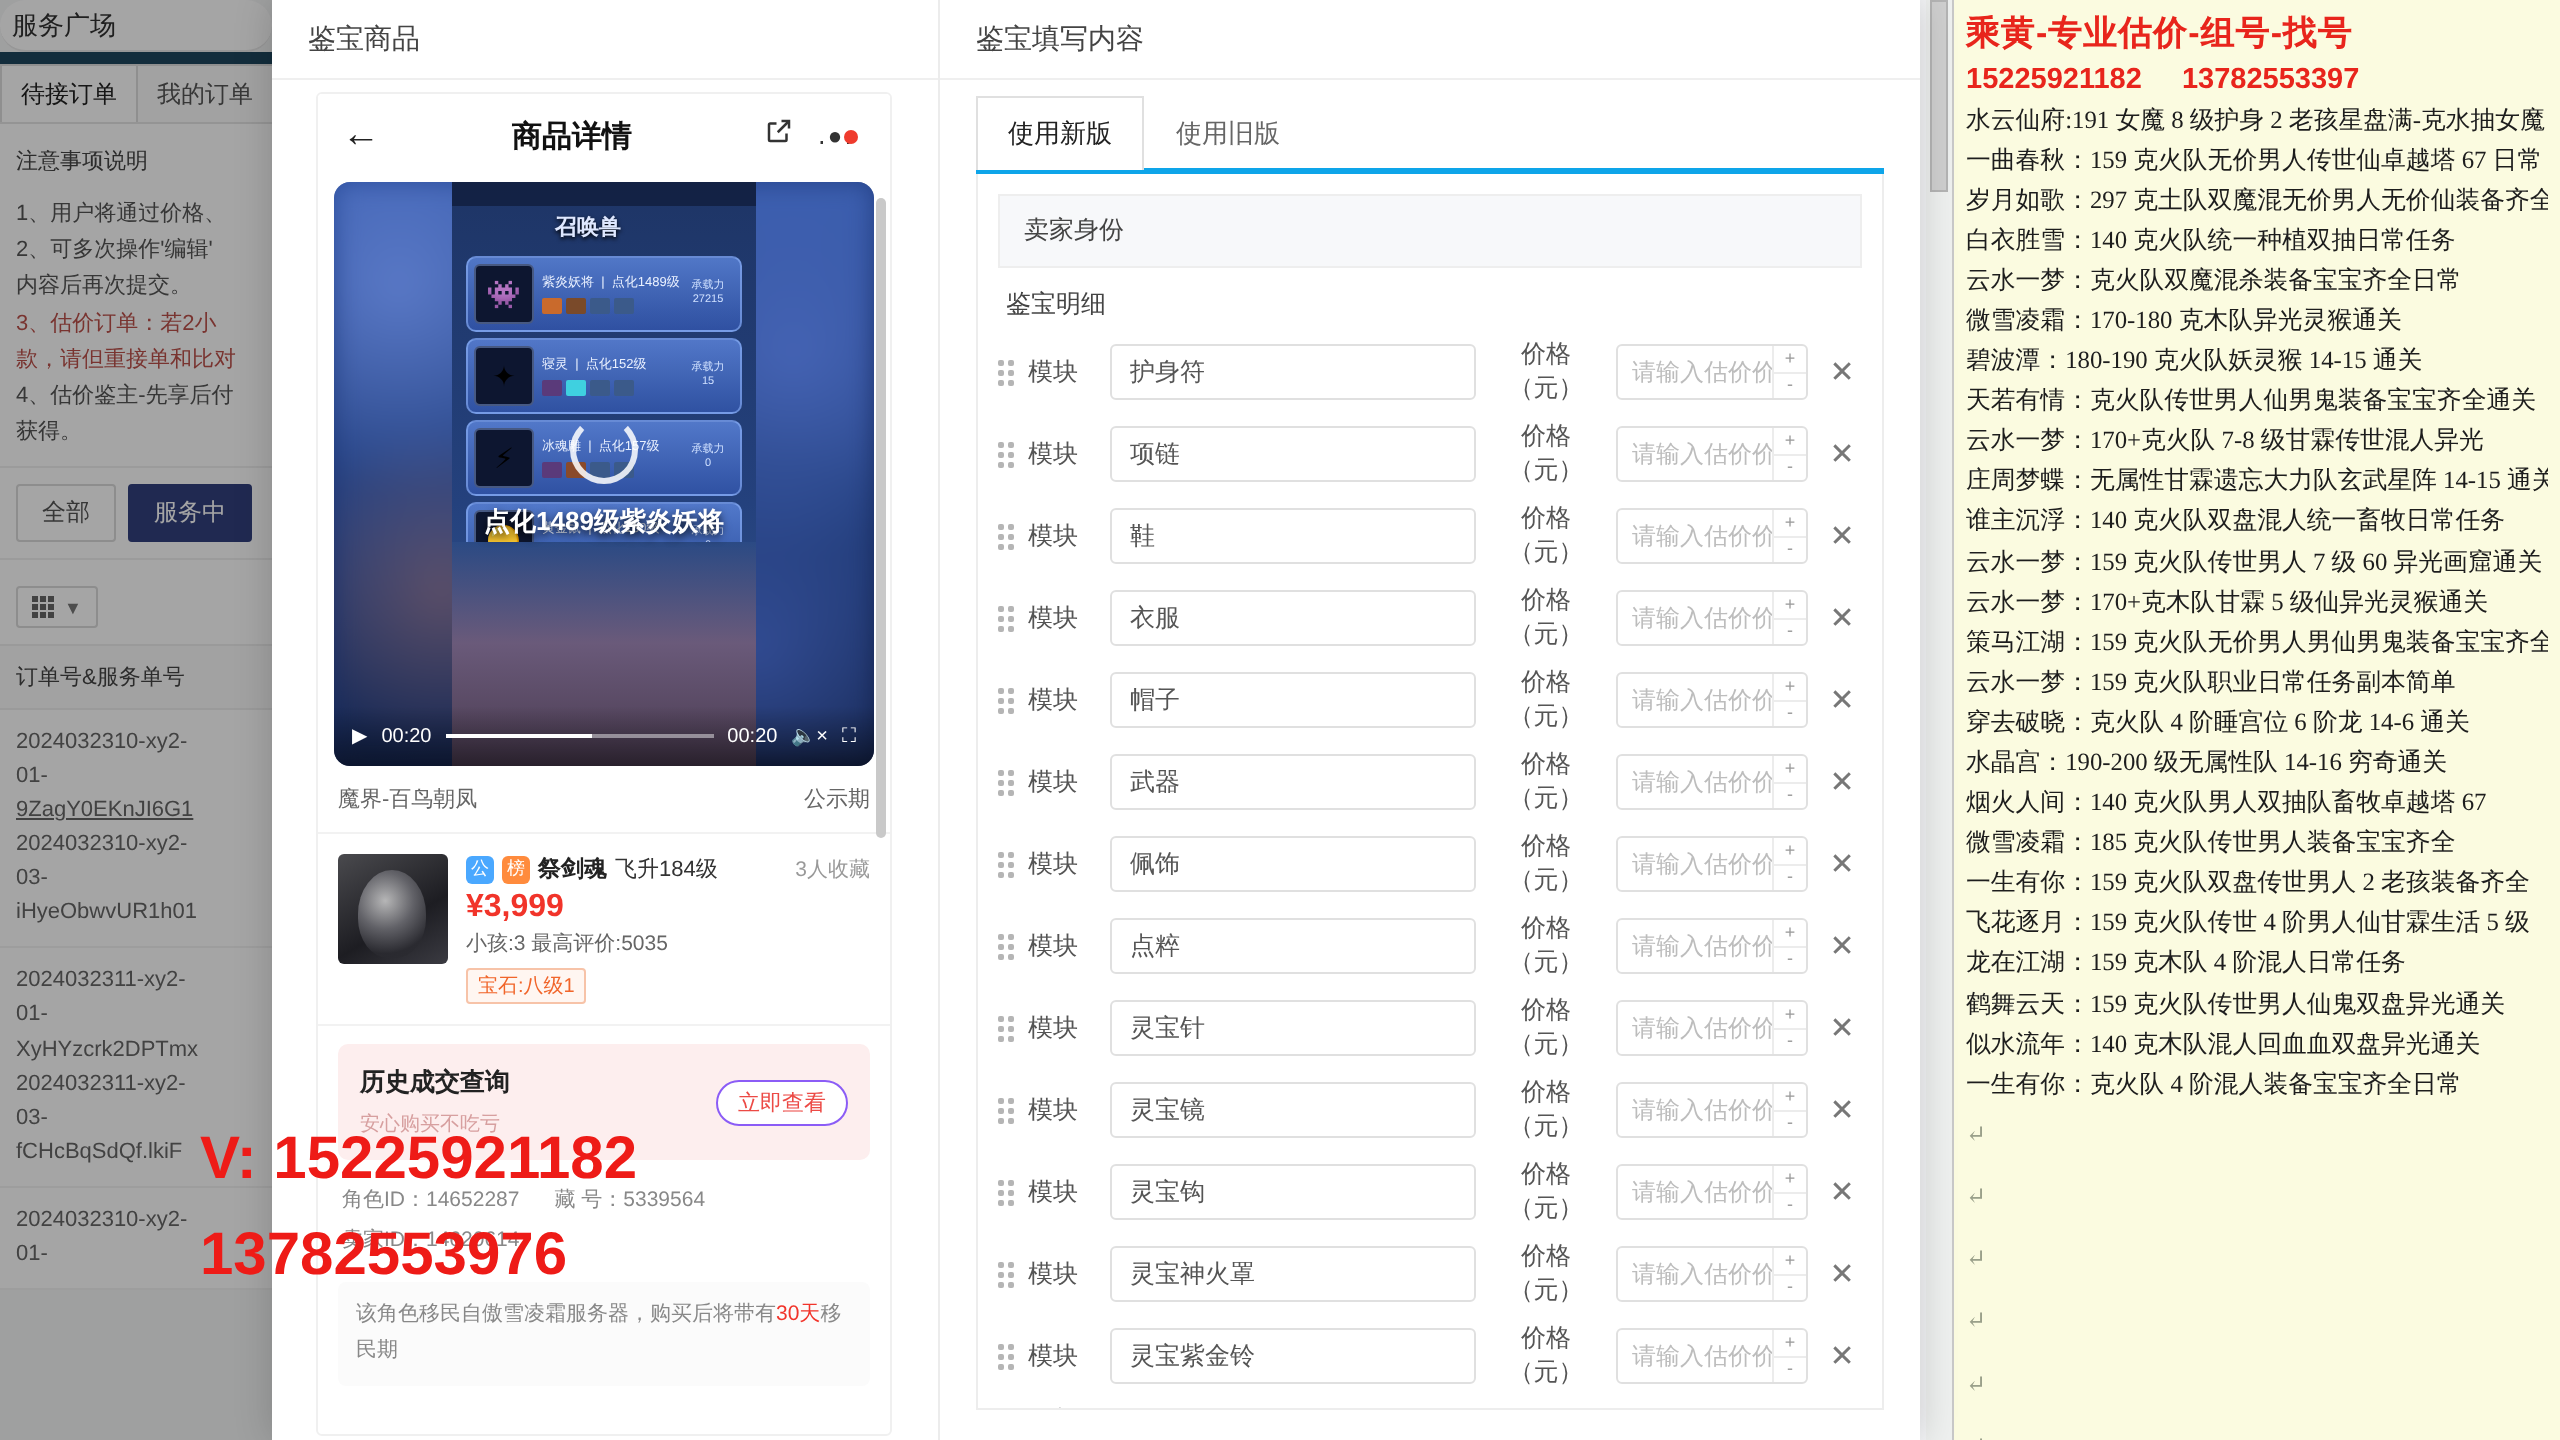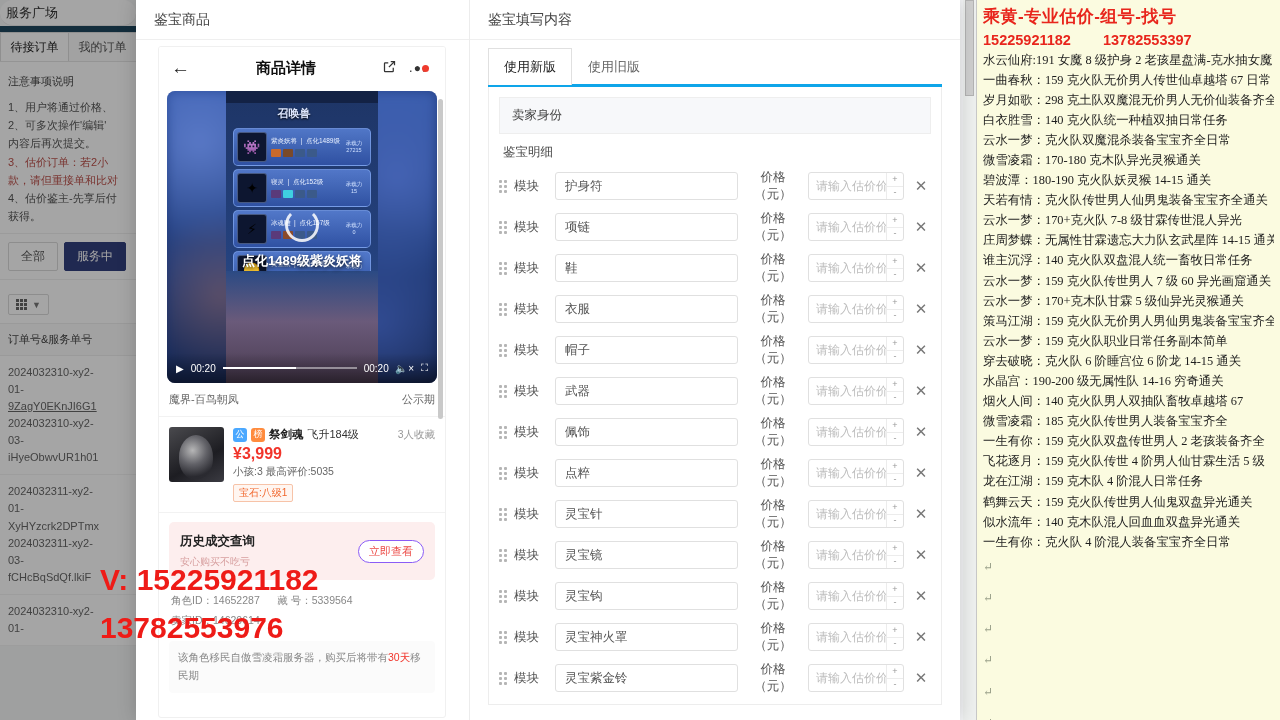--- a/index.html
+++ b/index.html
@@ -355,21 +355,21 @@
   }
   .note-body { padding: 4px 6px 0 20px; }
   .note-title {
     color: #e8251c; font-weight: bold; font-size: 17px;
     letter-spacing: 0.5px; line-height: 1.5; white-space: nowrap;
   }
   .note-phones {
     color: #e8251c; font-size: 14.5px; font-weight: bold;
     margin: 2px 0 2px 0; white-space: nowrap;
   }
-  .note-phones span + span { margin-left: 28px; }
+  .note-phones span + span { margin-left: 16px; }
   .note-line {
     font-size: 12.4px; color: #1d1d1d; line-height: 1.62;
     white-space: nowrap; overflow: hidden;
     font-family: "Liberation Serif", "DejaVu Serif", serif;
   }
   .note-empty {
     font-size: 12px; color: #9aa08a; line-height: 2.6;
     font-family: "Liberation Serif", "DejaVu Serif", serif;
   }
 
@@ -933,34 +933,34 @@
       </div>
     <div class="note-body">
       <div class="note-title">乘黄-专业估价-组号-找号</div>
       <div class="note-phones">
         <span>15225921182</span>
         <span>13782553397</span>
       </div>
       <div id="notes-host">
           <div class="note-line">水云仙府:191 女魔 8 级护身 2 老孩星盘满-克水抽女魔</div>
           <div class="note-line">一曲春秋：159 克火队无价男人传世仙卓越塔 67 日常</div>
-          <div class="note-line">岁月如歌：298 克土队双魔混无价男人无价仙装备齐全</div>
+          <div class="note-line">岁月如歌：297 克土队双魔混无价男人无价仙装备齐全</div>
           <div class="note-line">白衣胜雪：140 克火队统一种植双抽日常任务</div>
           <div class="note-line">云水一梦：克火队双魔混杀装备宝宝齐全日常</div>
           <div class="note-line">微雪凌霜：170-180 克木队异光灵猴通关</div>
           <div class="note-line">碧波潭：180-190 克火队妖灵猴 14-15 通关</div>
           <div class="note-line">天若有情：克火队传世男人仙男鬼装备宝宝齐全通关</div>
           <div class="note-line">云水一梦：170+克火队 7-8 级甘霖传世混人异光</div>
           <div class="note-line">庄周梦蝶：无属性甘霖遗忘大力队玄武星阵 14-15 通关</div>
           <div class="note-line">谁主沉浮：140 克火队双盘混人统一畜牧日常任务</div>
           <div class="note-line">云水一梦：159 克火队传世男人 7 级 60 异光画窟通关</div>
           <div class="note-line">云水一梦：170+克木队甘霖 5 级仙异光灵猴通关</div>
           <div class="note-line">策马江湖：159 克火队无价男人男仙男鬼装备宝宝齐全</div>
           <div class="note-line">云水一梦：159 克火队职业日常任务副本简单</div>
-          <div class="note-line">穿去破晓：克火队 6 阶睡宫位 6 阶龙 14-15 通关</div>
+          <div class="note-line">穿去破晓：克火队 4 阶睡宫位 6 阶龙 14-6 通关</div>
           <div class="note-line">水晶宫：190-200 级无属性队 14-16 穷奇通关</div>
           <div class="note-line">烟火人间：140 克火队男人双抽队畜牧卓越塔 67</div>
           <div class="note-line">微雪凌霜：185 克火队传世男人装备宝宝齐全</div>
           <div class="note-line">一生有你：159 克火队双盘传世男人 2 老孩装备齐全</div>
           <div class="note-line">飞花逐月：159 克火队传世 4 阶男人仙甘霖生活 5 级</div>
           <div class="note-line">龙在江湖：159 克木队 4 阶混人日常任务</div>
           <div class="note-line">鹤舞云天：159 克火队传世男人仙鬼双盘异光通关</div>
           <div class="note-line">似水流年：140 克木队混人回血血双盘异光通关</div>
           <div class="note-line">一生有你：克火队 4 阶混人装备宝宝齐全日常</div>
         </div>

